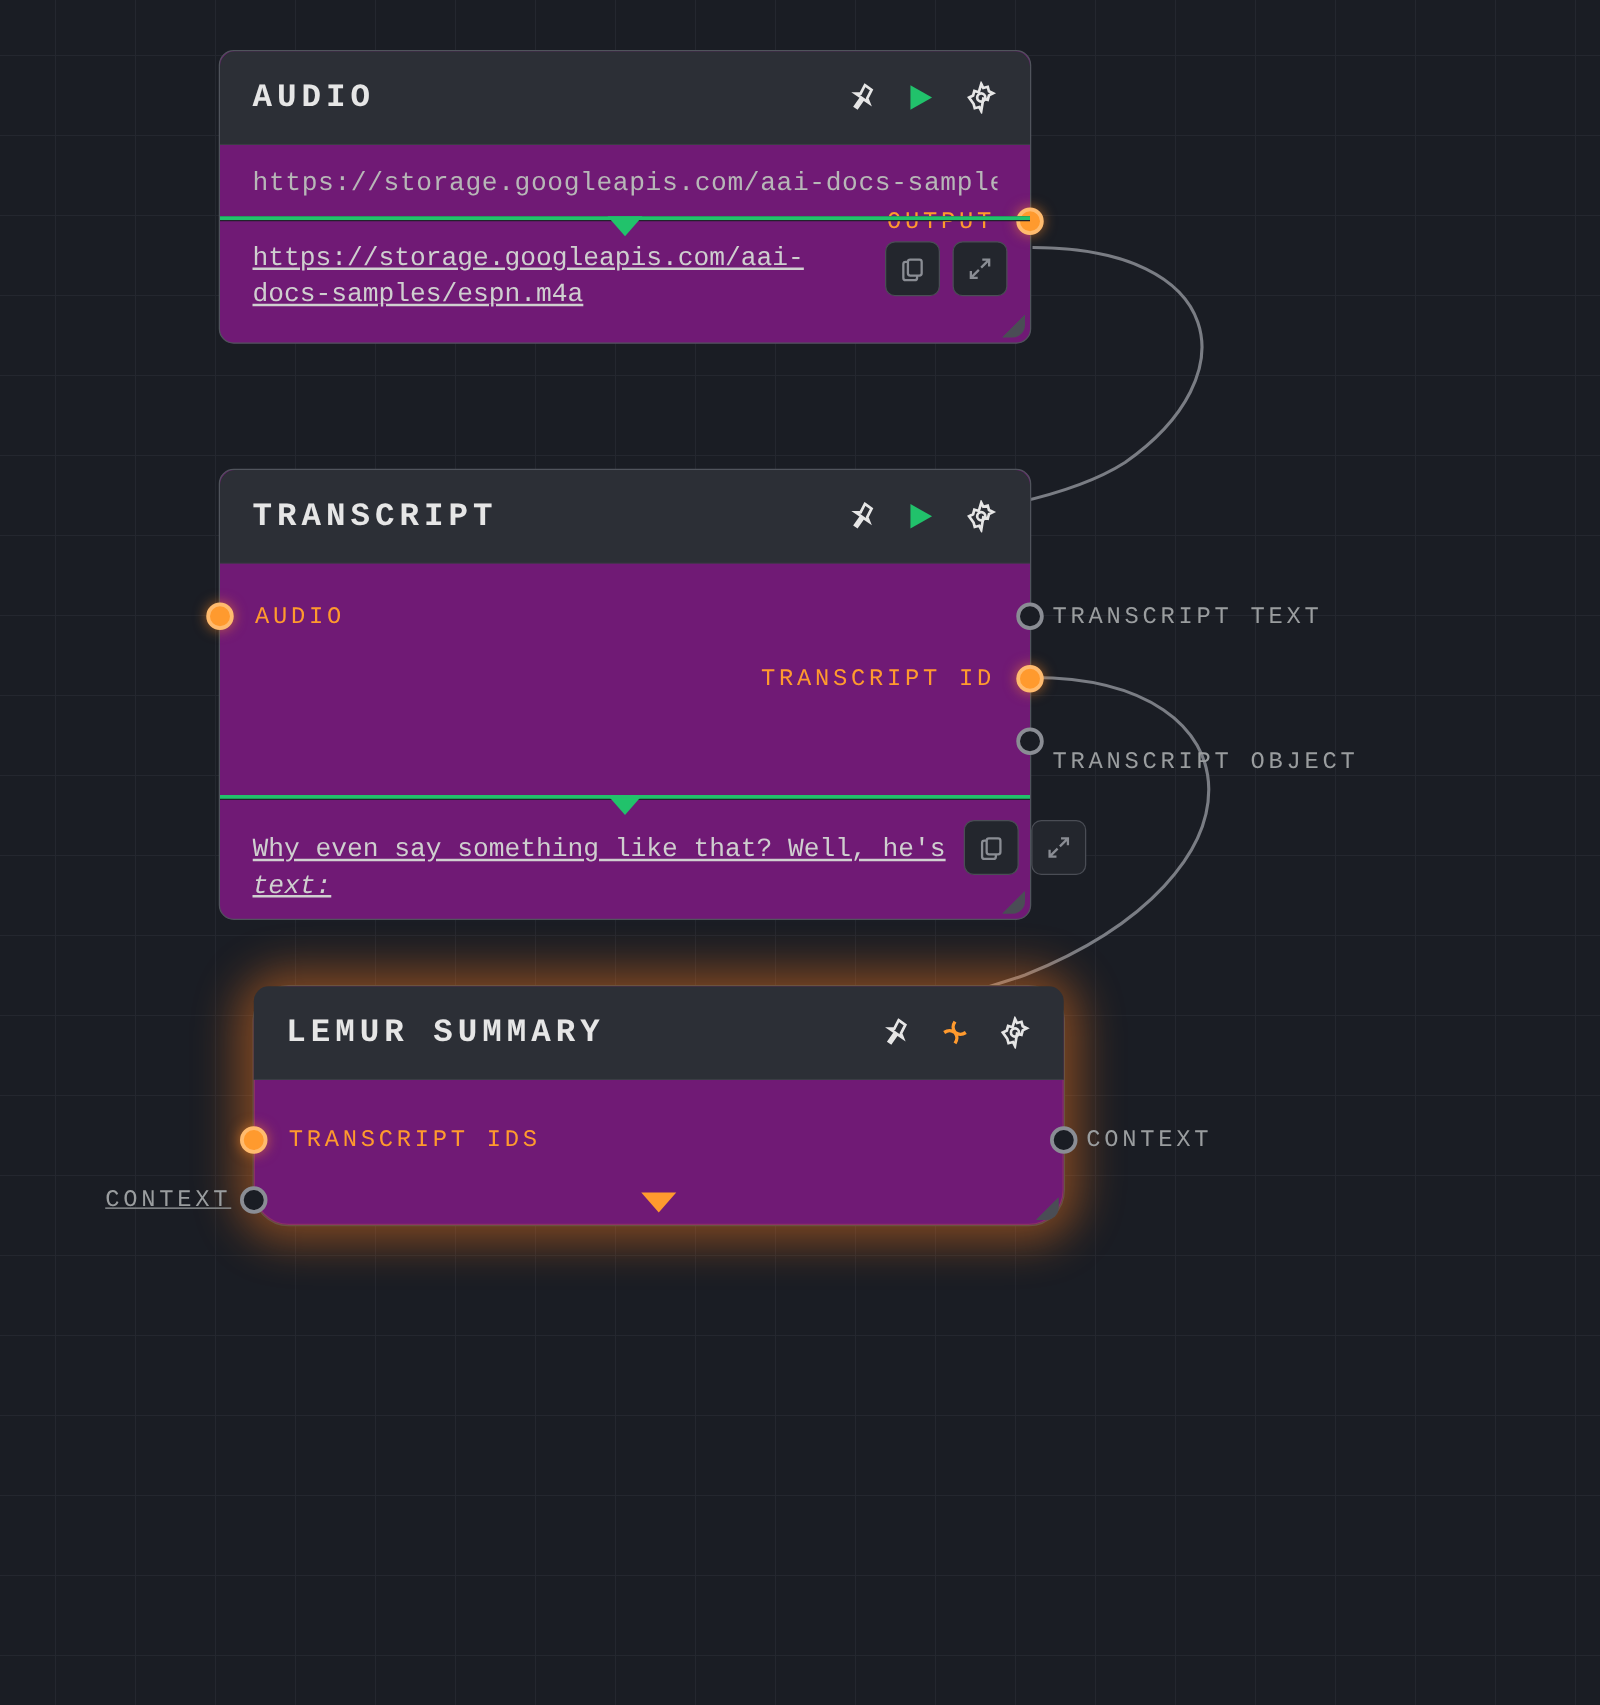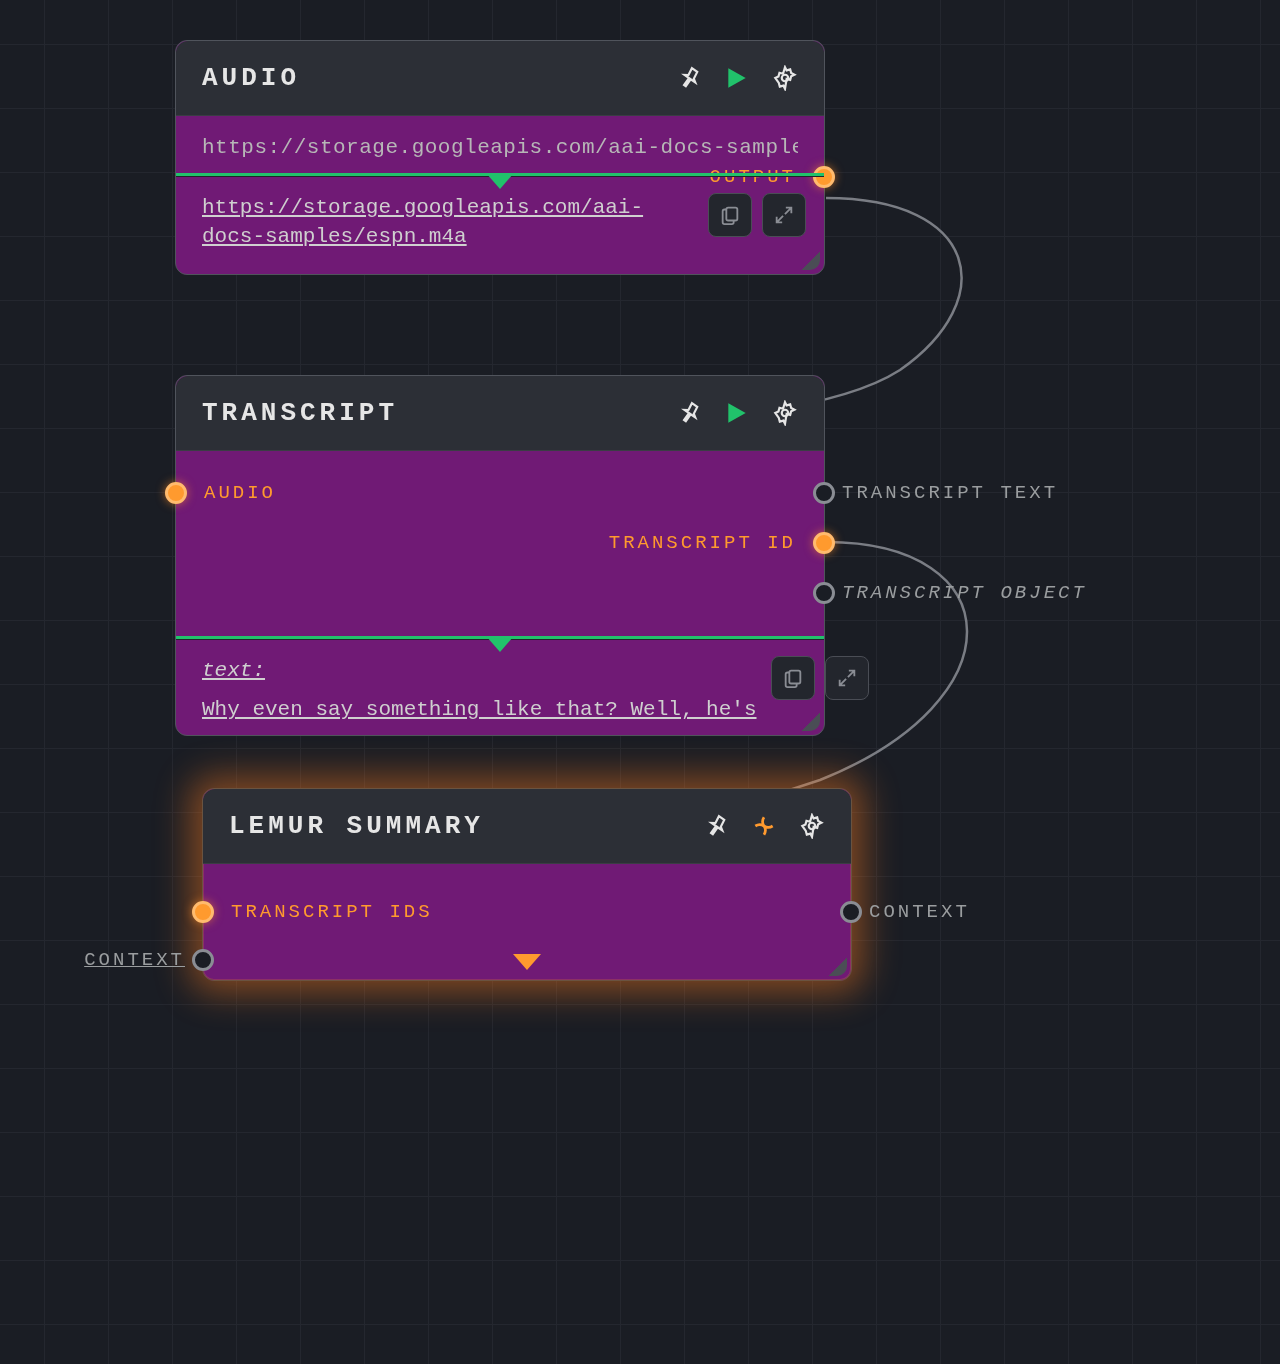--- a/index.html
+++ b/index.html
@@ -23,20 +23,21 @@
     position: absolute;
     width: 650px;
     background: #701a75;
     border: 1px solid #50545c;
     border-radius: 12px;
     overflow: visible;
   }
   .node.glow {
     box-shadow: 0 0 35px 12px rgba(255,125,30,0.45), inset 0 0 0 1px rgba(255,140,40,0.2);
     border-color: #6a5340;
+    border-radius: 29px;
   }
   .node .corner {
     position:absolute; right:4px; bottom:4px; width:18px; height:18px;
     background: linear-gradient(135deg, transparent 48%, #4a4d55 50%);
     border-bottom-right-radius: 10px;
   }
 
   .node-header {
     display: flex; align-items: center; justify-content: space-between;
     padding: 22px 26px;
@@ -194,31 +195,31 @@
       <div class="port filled left" style="top:42px;"></div>
       <span class="port-label orange in-left-inside" style="top:42px;">AUDIO</span>
 
       <div class="port right" style="top:42px;"></div>
       <span class="port-label in-right" style="top:42px;">TRANSCRIPT TEXT</span>
 
       <div class="port filled right" style="top:92px;"></div>
       <span class="port-label orange out-right-inside" style="top:92px;">TRANSCRIPT ID</span>
 
       <div class="port right" style="top:142px;"></div>
-      <span class="port-label in-right" style="top:142px;font-style:italic;">TRANSCRIPT OBJECT</span>
+      <span class="port-label in-right" style="top:158px;">TRANSCRIPT OBJECT</span>
     </div>
     <div class="divider-wrap">
         <div class="divider">
           <div class="tri"></div>
         </div>
       </div>
     <div class="node-output" style="padding-bottom:10px;">
       <div style="flex:1;">
+        <div class="out-text" style="margin-top:10px; white-space:nowrap; overflow:hidden;">Why even say something like that? Well, he's</div>
         <div class="out-text italic">text:</div>
-        <div class="out-text" style="margin-top:10px; white-space:nowrap; overflow:hidden;">Why even say something like that? Well, he's</div>
       </div>
       <div class="out-icons">
         <div class="iconbox">
           <svg viewBox="0 0 24 24" fill="none" stroke-width="2">
               <rect x="8" y="4" width="12" height="14" rx="2"></rect>
               <path d="M16 18v2a2 2 0 0 1-2 2H6a2 2 0 0 1-2-2V8a2 2 0 0 1 2-2h2"></path>
             </svg>
         </div>
         <div class="iconbox">
           <svg viewBox="0 0 24 24" fill="none" stroke-width="2">

